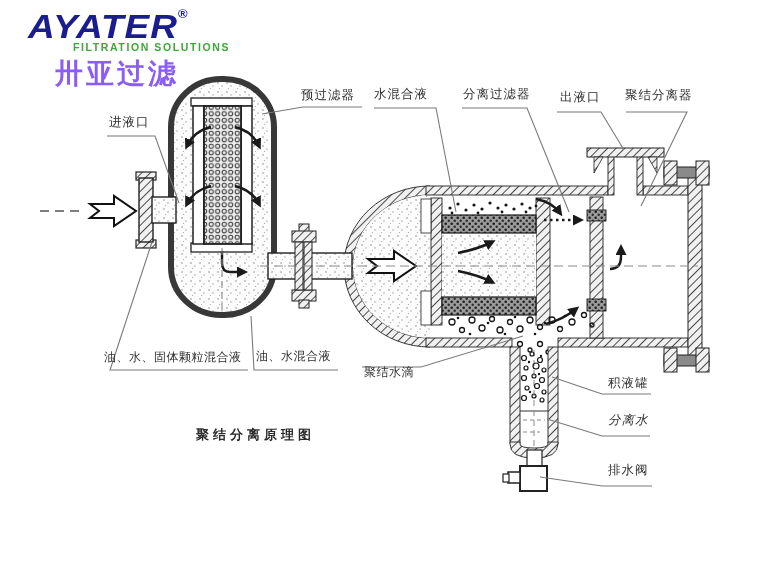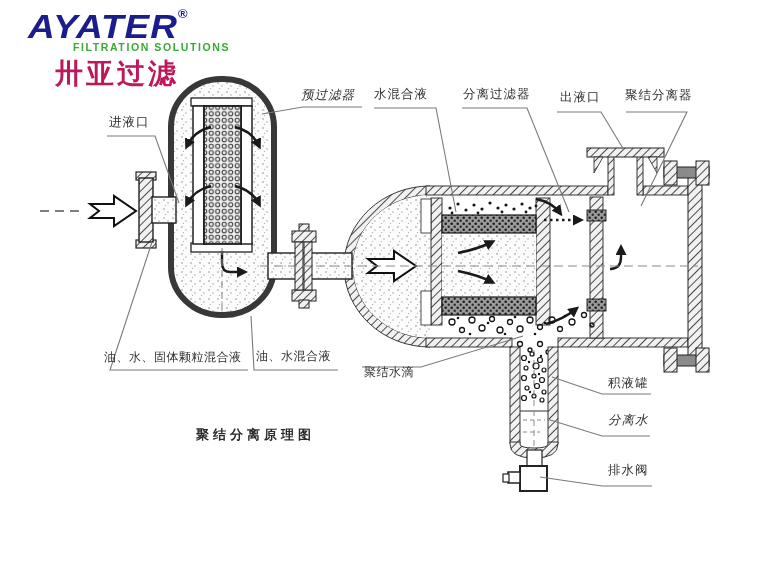--- a/index.html
+++ b/index.html
@@ -7,21 +7,21 @@
         font-family:"Liberation Sans","DejaVu Sans",sans-serif;}
   
   #logo{position:absolute;left:28px;top:8px;width:220px;}
   .brand-row{position:relative;white-space:nowrap;}
   .brand{font-style:italic;font-weight:900;font-size:37px;letter-spacing:1px;
          color:#1b1d8c;line-height:1.0;transform:scaleY(.92);display:inline-block;}
   .reg{font-size:13px;font-weight:700;color:#1b1d8c;vertical-align:top;position:relative;top:-2px;}
   .tagline{margin-left:45px;margin-top:-4px;font-size:10.5px;font-weight:700;
            letter-spacing:1.6px;color:#3aa935;white-space:nowrap;}
   .cn-name{margin-left:27px;margin-top:2px;font-size:28px;font-weight:800;
-           letter-spacing:3px;color:#be185d;white-space:nowrap;}
+           letter-spacing:3px;color:#8b5cf6;white-space:nowrap;}
   
   .lbl{position:absolute;font-size:12.5px;color:#2f2f2f;white-space:nowrap;
        letter-spacing:1px;line-height:1;}
   .lbl.small{font-size:12px;letter-spacing:0.5px;}
   #caption{position:absolute;left:196px;top:426px;font-size:13px;color:#2a2a2a;
            letter-spacing:4px;font-weight:600;}
   svg{position:absolute;left:0;top:0;}
 </style>
 </head>
 <body>
@@ -263,21 +263,21 @@
       <path d="M248,370 L110,370 L152,242"></path>
       <path d="M338,370 L254,370 L251,316"></path>
       <path d="M362,367 L421,367 L523,336"></path>
       <path d="M651,394 L602,394 L552,377"></path>
       <path d="M650,436 L602,436 L547,419"></path>
       <path d="M652,486 L602,486 L540,477"></path>
     </g>
   </svg>
 
   <div class="lbl" style="left:109px;top:116px;">进液口</div>
-  <div class="lbl" style="left:301px;top:89px;font-style:italic;">预过滤器</div>
+  <div class="lbl" style="left:301px;top:89px;">预过滤器</div>
   <div class="lbl" style="left:374px;top:88px;">水混合液</div>
   <div class="lbl" style="left:463px;top:88px;">分离过滤器</div>
   <div class="lbl" style="left:560px;top:91px;">出液口</div>
   <div class="lbl" style="left:625px;top:89px;">聚结分离器</div>
   <div class="lbl small" style="left:104px;top:351px;">油、水、固体颗粒混合液</div>
   <div class="lbl small" style="left:256px;top:351px;font-family:Liberation Mono, monospace;">油、水混合液</div>
   <div class="lbl small" style="left:364px;top:350px;margin-top:16px;">聚结水滴</div>
   <div class="lbl" style="left:608px;top:377px;">积液罐</div>
   <div class="lbl" style="left:608px;top:414px;font-style:italic;">分离水</div>
   <div class="lbl" style="left:608px;top:464px;">排水阀</div>

